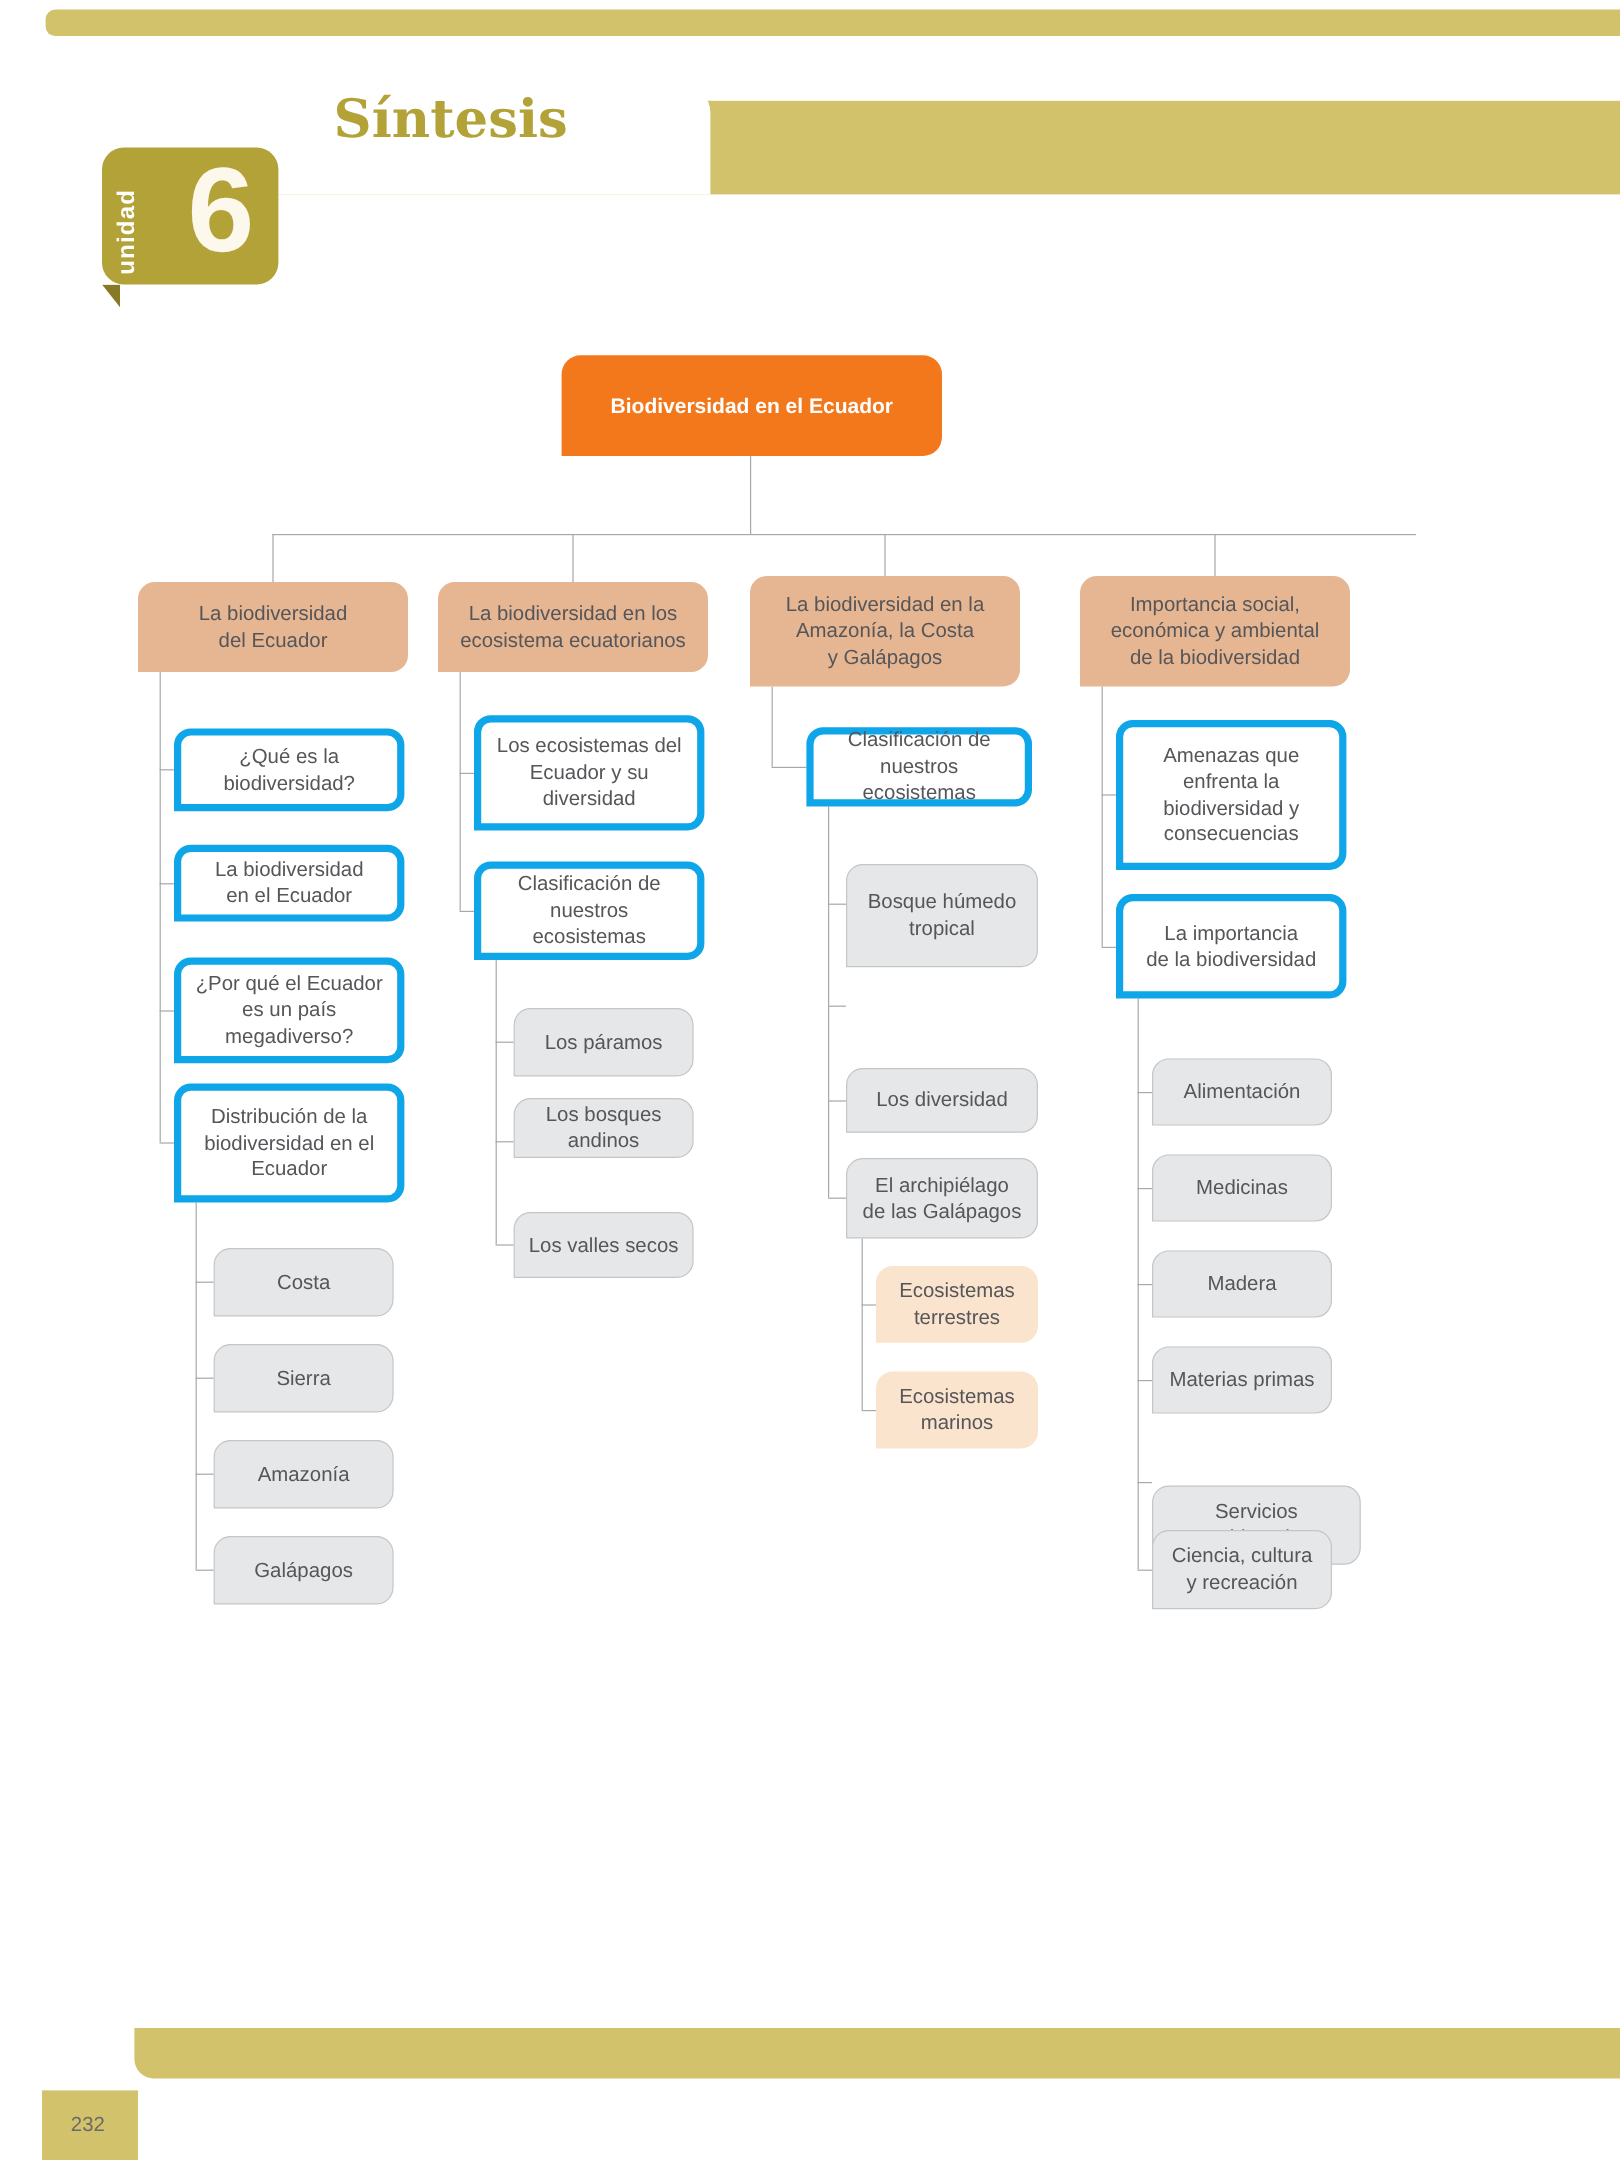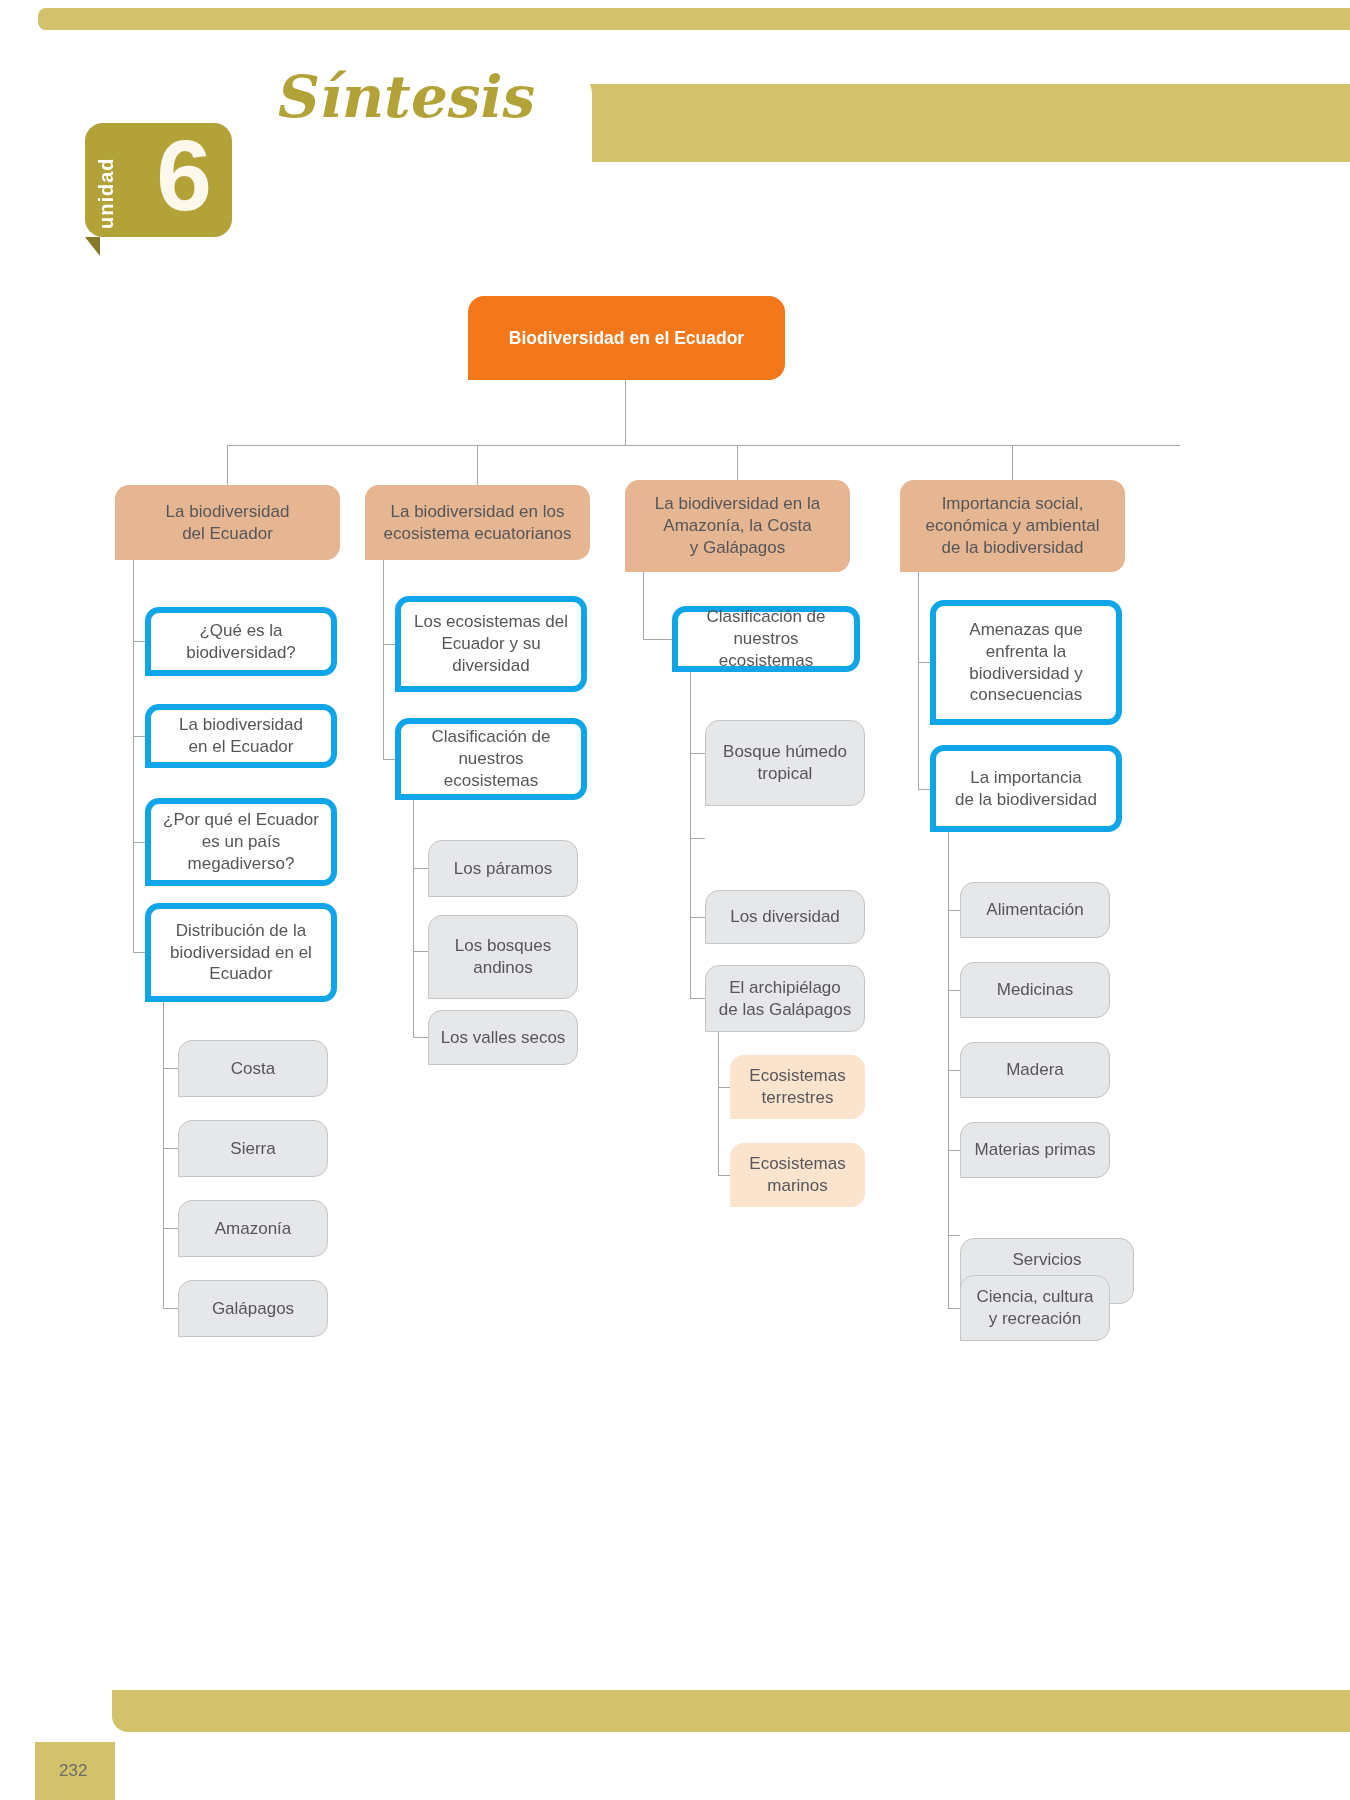--- a/index.html
+++ b/index.html
@@ -14,22 +14,22 @@
   .bottombar{ position:absolute; left:112px; top:1690px; width:1238px; height:42px; background:#d2c26b; border-radius:0 0 0 16px; }
   .pagenum  { position:absolute; left:35px;  top:1742px; width:80px;   height:58px; background:#d2c26b; color:#6a6a66;
               display:flex; align-items:center; padding-left:24px; box-sizing:border-box; font-size:17px; }
   .unitbox  { position:absolute; left:85px;  top:123px;  width:147px;  height:114px; background:#b3a238; border-radius:18px; }
   .fold     { position:absolute; left:85px;  top:237px;  width:15px;   height:19px;  background:#877a26;
               clip-path:polygon(0 0, 100% 0, 100% 100%); }
   .unitlabel{ position:absolute; left:95px;  top:131px;  height:98px;  writing-mode:vertical-rl; transform:rotate(180deg);
               color:#ffffff; font-size:20px; font-weight:bold; letter-spacing:1px; display:flex; align-items:center; }
   .unitnum  { position:absolute; left:136px; top:112px;  width:96px;   height:126px; color:#fcf8ec; font-size:100px; font-weight:bold;
               display:flex; align-items:center; justify-content:center; line-height:1; }
-  .title    { position:absolute; left:278px; top:63px;   font-family:"DejaVu Serif", serif; font-style:italic; font-weight:bold;
-              font-size:58px; color:#b3a238; }
+  .title    { position:absolute; left:278px; top:74px;   font-family:"DejaVu Serif", serif; font-weight:bold;
+              font-size:44px; color:#b3a238; }
   
   .ln   { position:absolute; background:#a6a8ab; }
   .node {
     position:absolute; display:flex; align-items:center; justify-content:center;
     text-align:center; font-size:17px; line-height:1.28; color:#56565a;
     padding:4px 10px; box-sizing:border-box; border-radius:14px 14px 14px 0;
     white-space:pre-line;
   }
   .root   { background:#f2781b; color:#ffffff; font-weight:bold; font-size:17.5px; border-radius:16px 16px 16px 0; }
   .branch { background:#e5b691; }
@@ -123,21 +123,21 @@
   <div class="node gray" style="left:178px;top:1280px;width:150px;height:57px">Galápagos</div>
 
   <div class="node branch" style="left:365px;top:485px;width:225px;height:75px">La biodiversidad en los
 ecosistema ecuatorianos</div>
   <div class="node white" style="left:395px;top:596px;width:192px;height:96px">Los ecosistemas del
 Ecuador y su
 diversidad</div>
   <div class="node white" style="left:395px;top:718px;width:192px;height:82px">Clasificación de
 nuestros ecosistemas</div>
   <div class="node gray" style="left:428px;top:840px;width:150px;height:57px">Los páramos</div>
-  <div class="node gray" style="left:428px;top:915px;width:150px;height:84px">Los bosques
+  <div class="node gray" style="left:428px;top:915px;width:150px;height:50px">Los bosques
 andinos</div>
   <div class="node gray" style="left:428px;top:1010px;width:150px;height:55px">Los valles secos</div>
 
   <div class="node branch" style="left:625px;top:480px;width:225px;height:92px">La biodiversidad en la
 Amazonía, la Costa
 y Galápagos</div>
   <div class="node white" style="left:672px;top:606px;width:188px;height:66px">Clasificación de
 nuestros ecosistemas</div>
   <div class="node gray" style="left:705px;top:720px;width:160px;height:86px">Bosque húmedo
 tropical</div>

